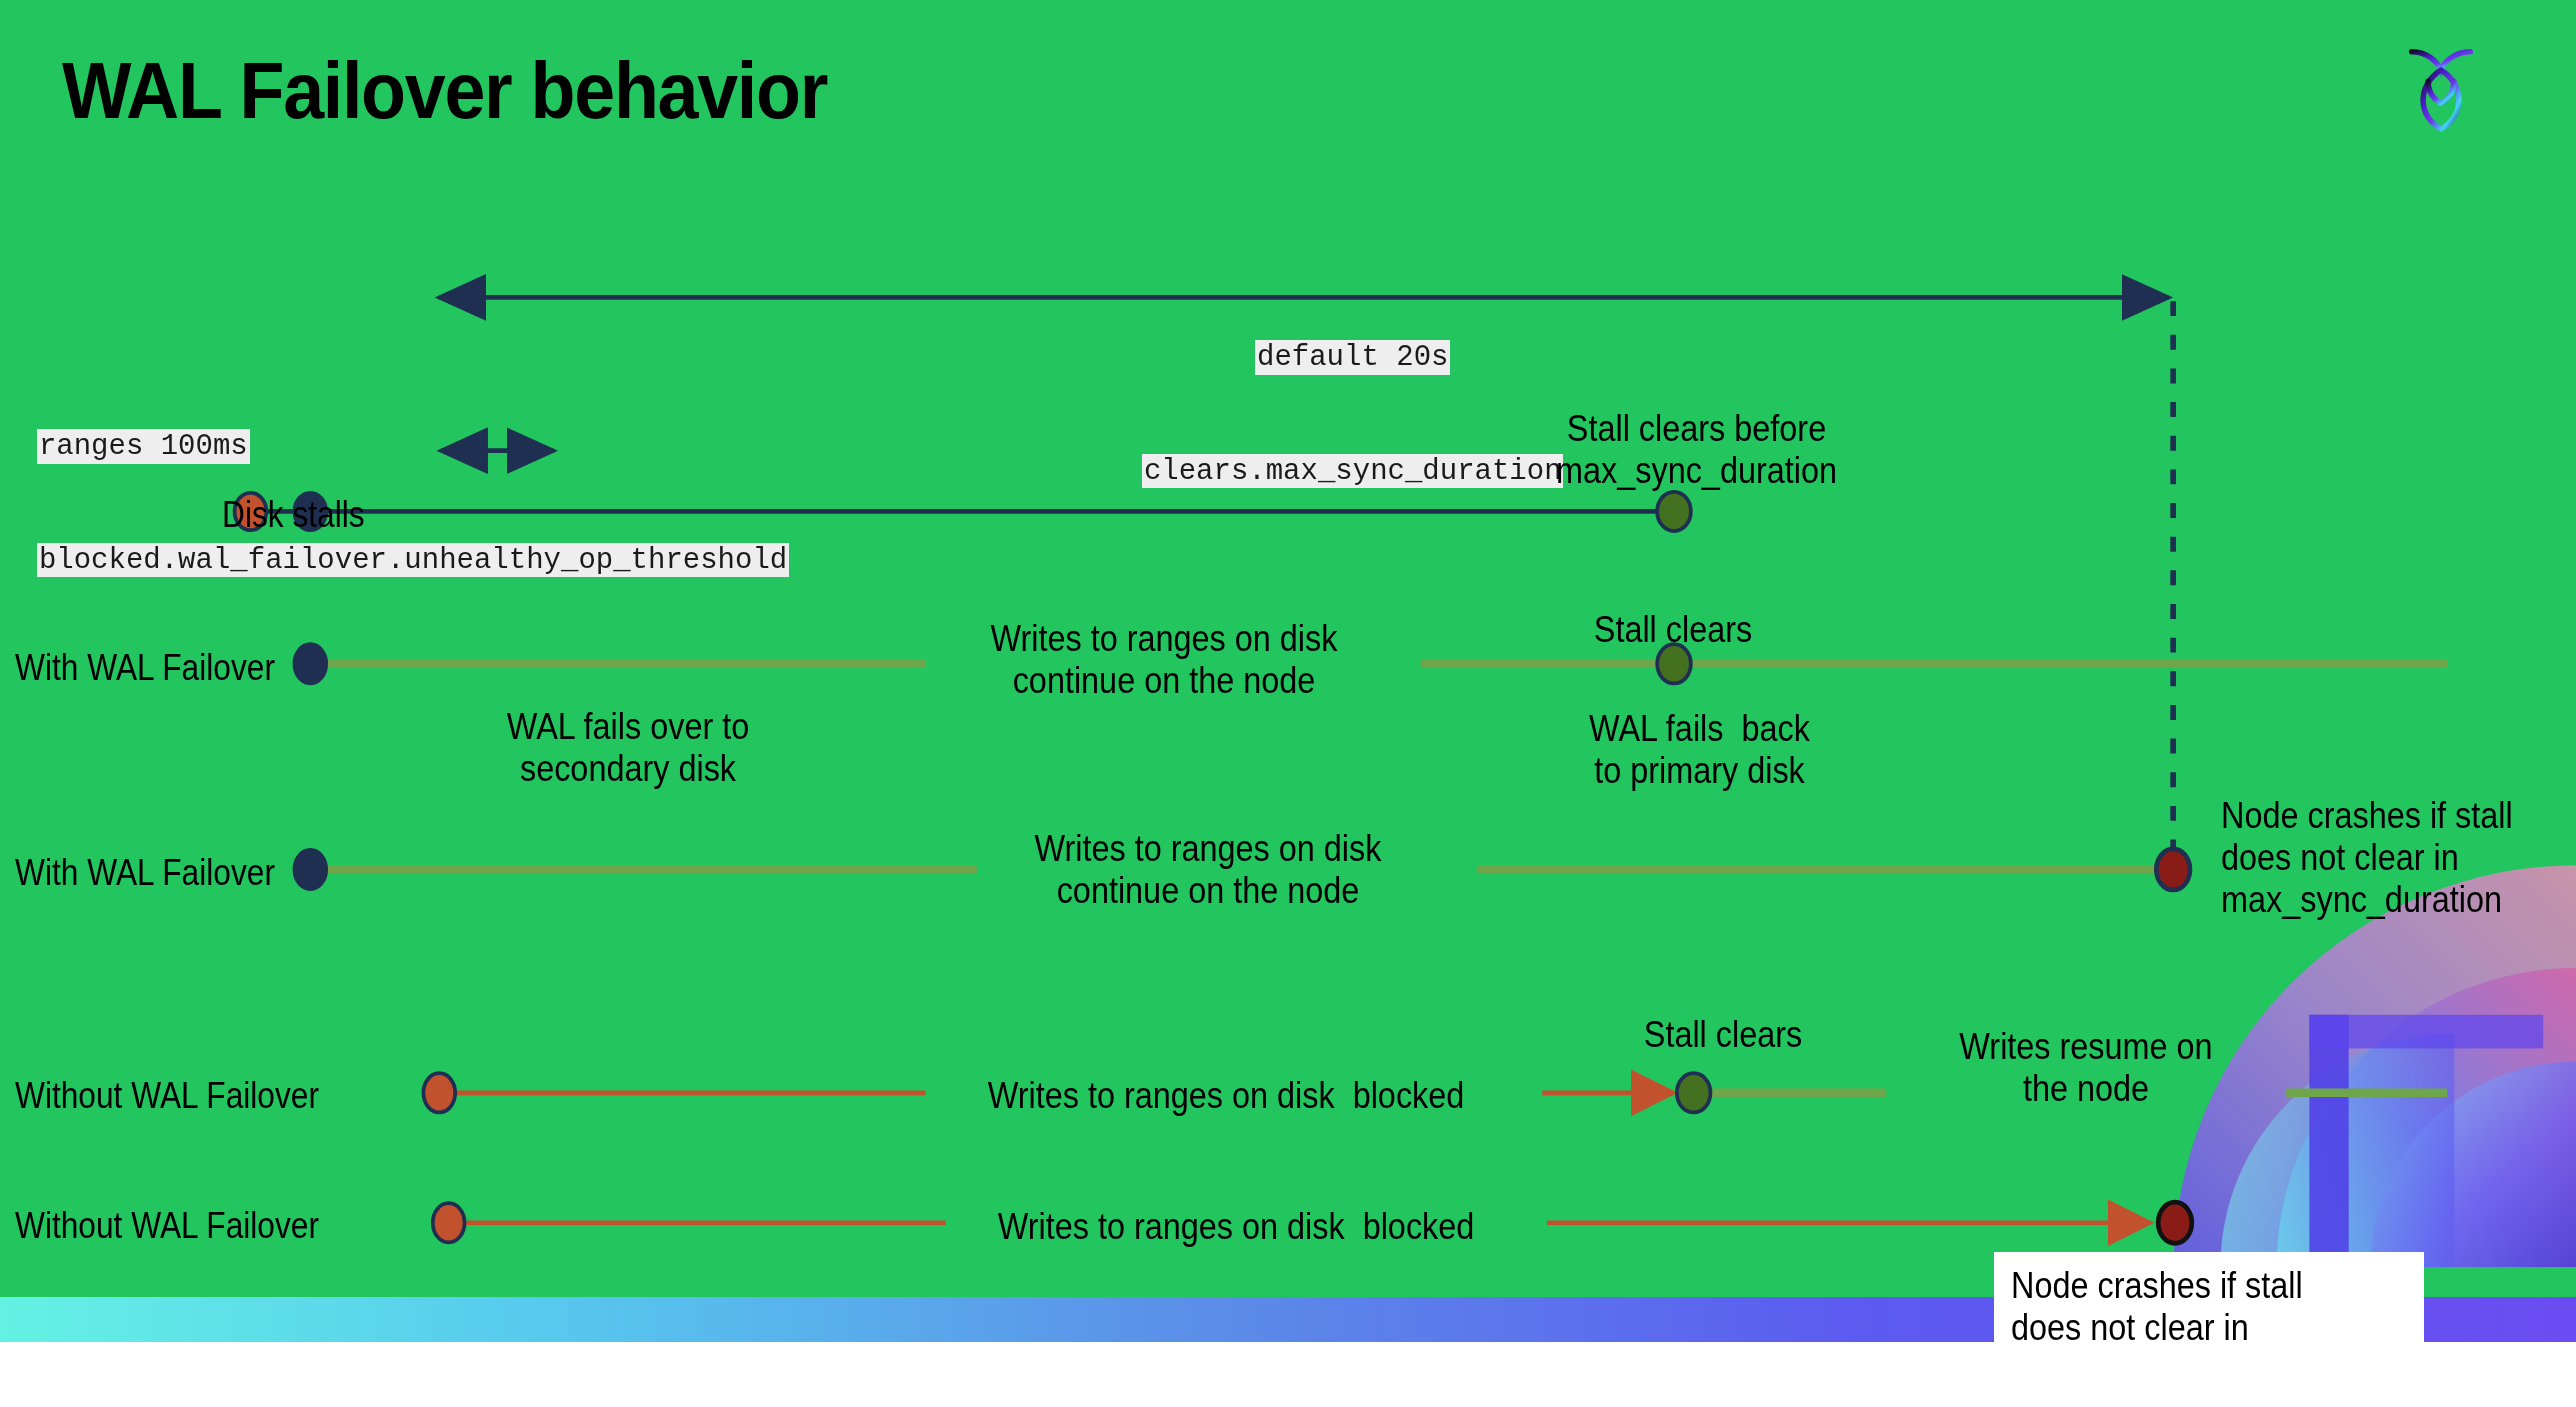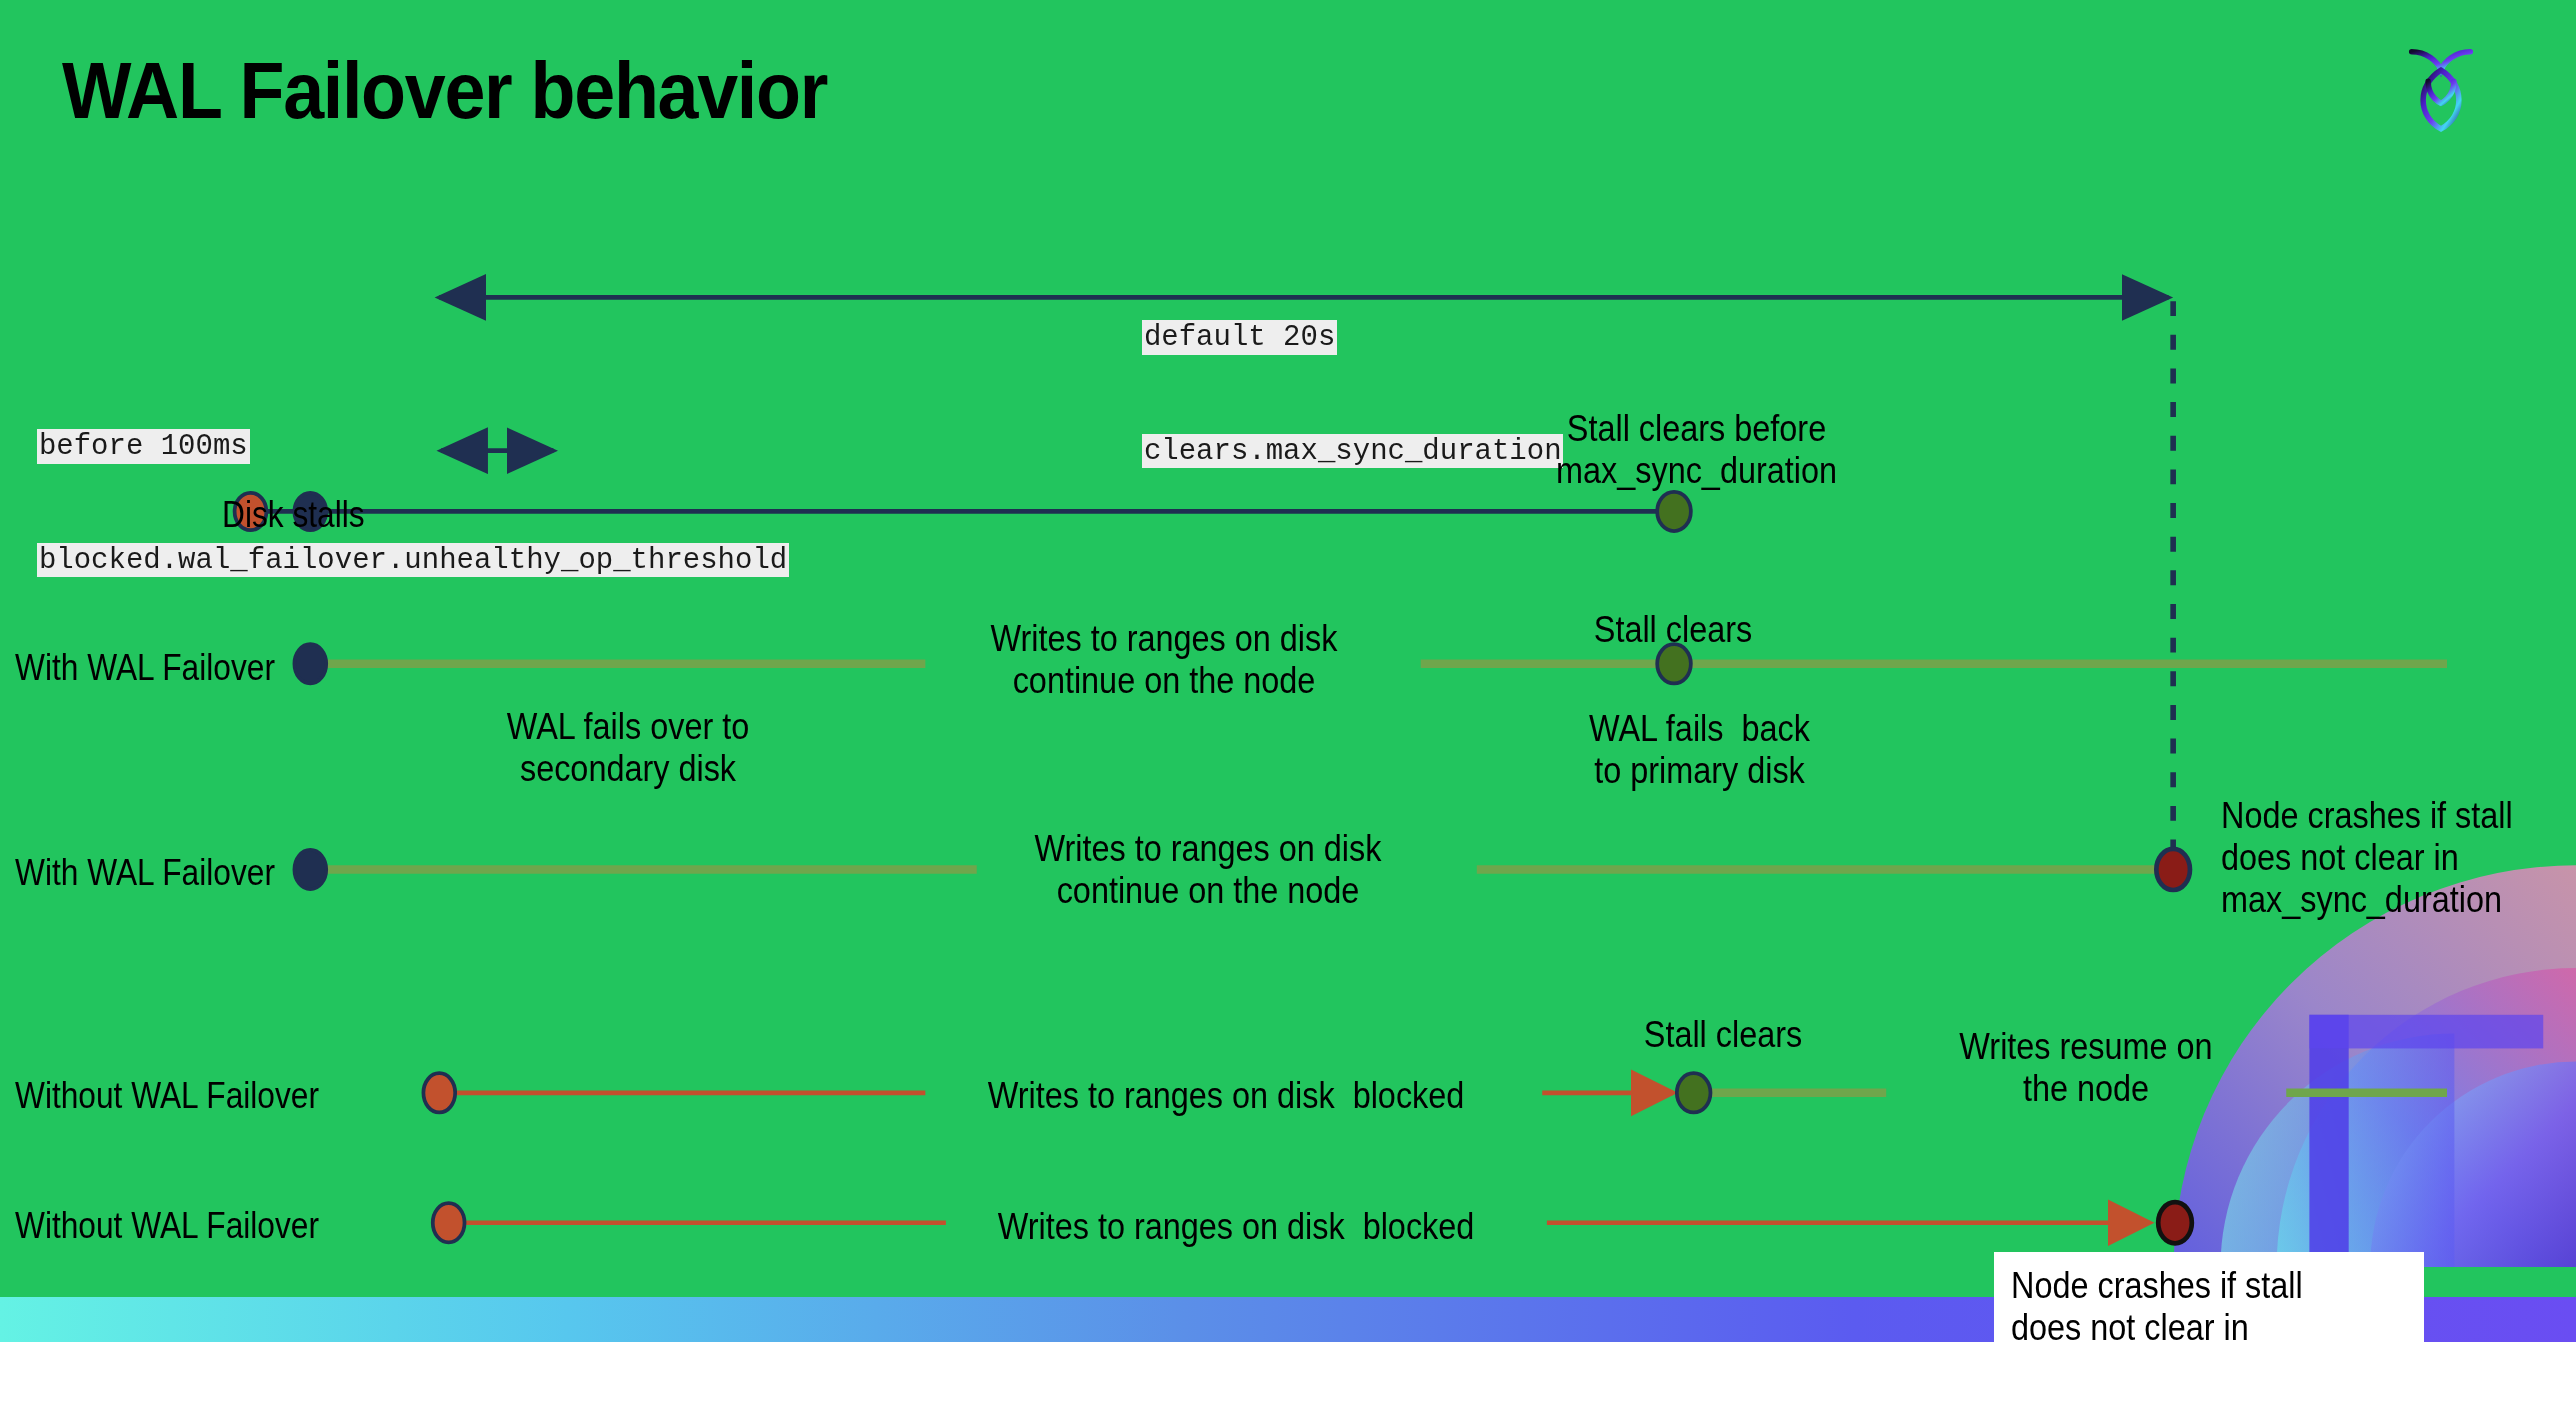--- a/index.html
+++ b/index.html
@@ -224,27 +224,27 @@
       </linearGradient>
     </defs>
     <g fill="none" stroke="url(#logoGrad)" stroke-width="6" stroke-linecap="round">
       <path d="M28 26 C44 26 56 36 60 46 C64 36 76 26 92 26"></path>
       <path d="M60 46 C86 62 86 96 60 110 C34 96 34 62 60 46 Z"></path>
       <path d="M46 58 C46 76 60 82 60 82 C60 82 74 76 74 58"></path>
       <path d="M60 82 L60 110"></path>
     </g>
   </svg>
 
-  <div class="code" style="left:1142px; top:244px; text-align:left;">
+  <div class="code" style="left:1142px; top:264px; text-align:center;">
     <div><span>default 20s</span></div>
     <div><span>clears.max_sync_duration</span></div>
   </div>
 
   <div class="code" style="left:37px; top:353px; text-align:left;">
-    <div><span>before 100ms</span></div>
+    <div><span>ranges 100ms</span></div>
     <div><span>blocked.wal_failover.unhealthy_op_threshold</span></div>
   </div>
 
   <div class="lbl row-label" style="left:222px; top:494px;">Disk stalls</div>
 
   <div class="lbl row-label" style="left:15px; top:647px;">With WAL Failover</div>
 
   <div class="lbl row-label" style="left:15px; top:852px;">With WAL Failover</div>
 
   <div class="lbl row-label" style="left:15px; top:1075px;">Without WAL Failover</div>

